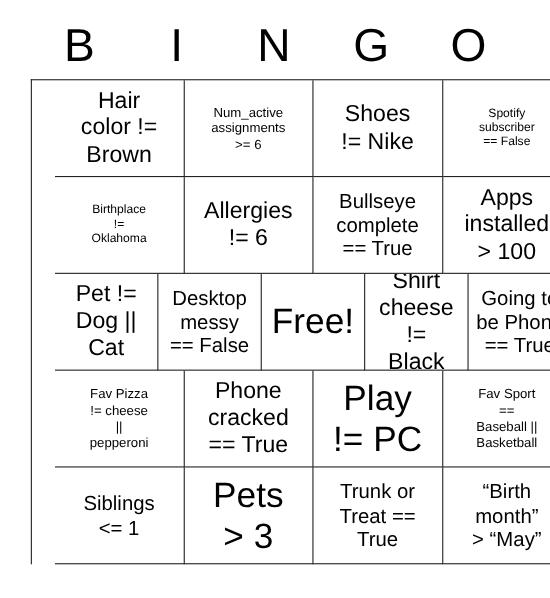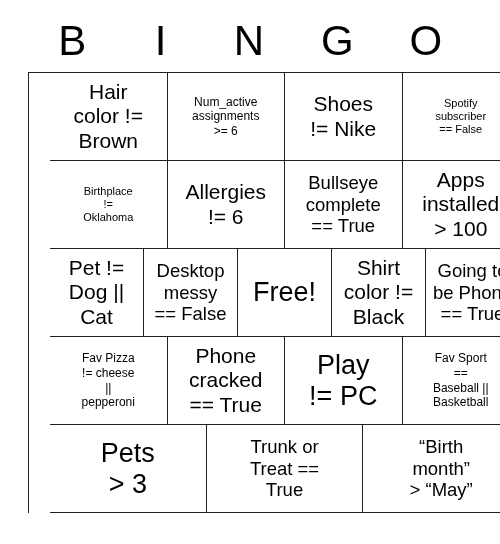--- a/index.html
+++ b/index.html
@@ -64,21 +64,21 @@
     width: 100%;
     white-space: pre-line;
     color: #000;
   }
   
   .sz-lg .cell-text {
     font-size: 21px;
     line-height: 1.16;
   }
   .sz-xl .cell-text {
-    font-size: 27px;
+    font-size: 32px;
     line-height: 1.14;
   }
   .sz-md .cell-text {
     font-size: 18.5px;
     line-height: 1.18;
   }
   .sz-sm .cell-text {
     font-size: 11px;
     line-height: 1.2;
   }
@@ -155,21 +155,21 @@
       <div class="cell sz-md">
           <span class="cell-text">Desktop
 messy
 == False</span>
         </div>
       <div class="cell sz-xl">
           <span class="cell-text">Free!</span>
         </div>
       <div class="cell sz-lg">
           <span class="cell-text">Shirt
-color !=
+cheese !=
 Black</span>
         </div>
       <div class="cell sz-md">
           <span class="cell-text">Going to
 be Phone
 == True</span>
         </div>
     </div>
 
     <div class="grid-row">
@@ -190,20 +190,24 @@
         </div>
       <div class="cell sz-xs">
           <span class="cell-text">Fav Sport
 ==
 Baseball ||
 Basketball</span>
         </div>
     </div>
 
     <div class="grid-row">
+      <div class="cell sz-md">
+          <span class="cell-text">Siblings
+&lt;= 1</span>
+        </div>
       <div class="cell sz-xl">
           <span class="cell-text">Pets
 &gt; 3</span>
         </div>
       <div class="cell sz-md">
           <span class="cell-text">Trunk or
 Treat ==
 True</span>
         </div>
       <div class="cell sz-md">

